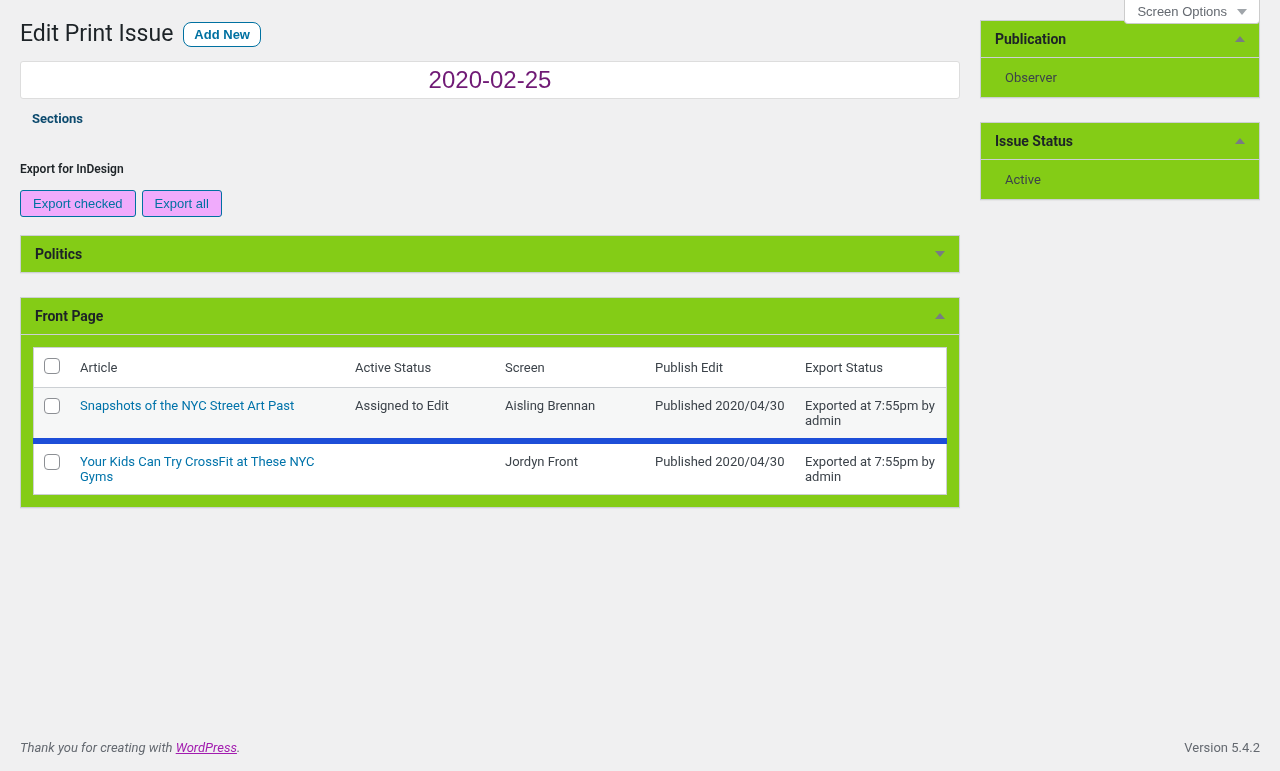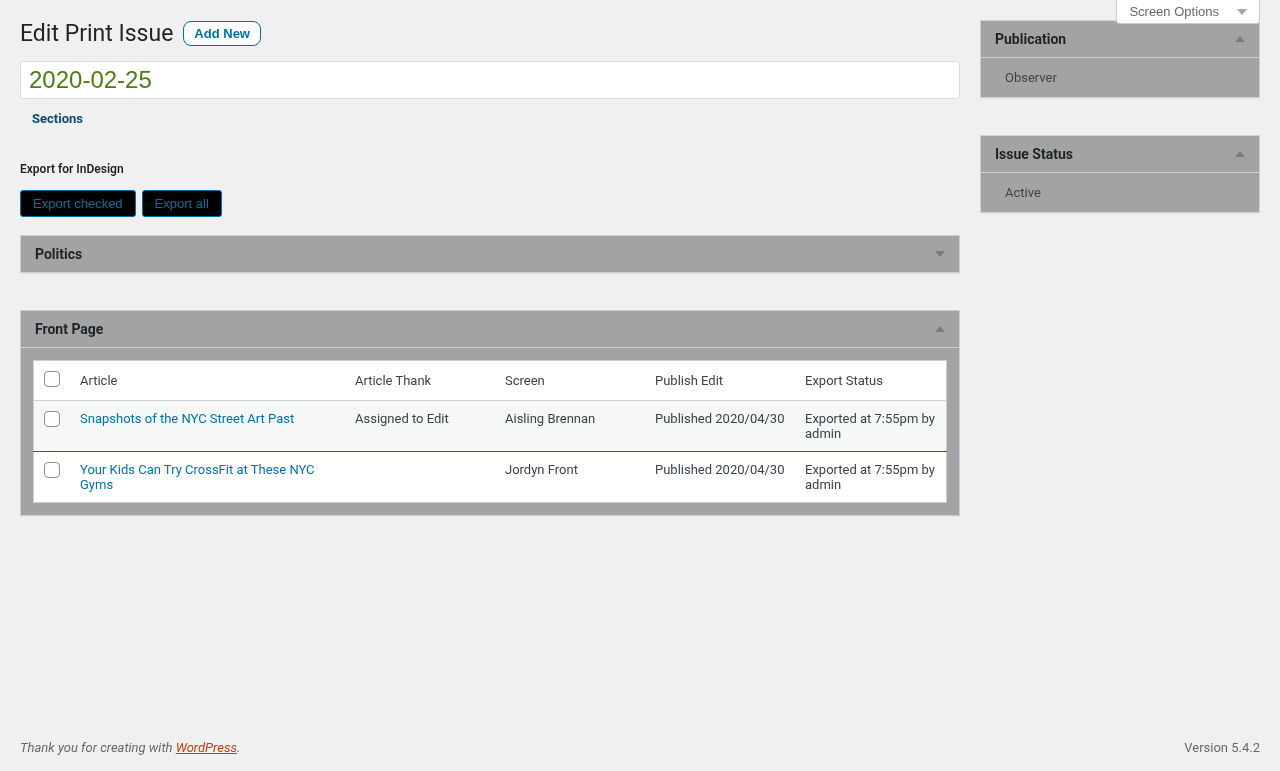--- a/index.html
+++ b/index.html
@@ -21,34 +21,34 @@
     background: #fff;
     border: 1px solid #ccc;
     border-top: none;
     border-radius: 0 0 4px 4px;
     padding: 4px 12px;
     font-size: 13px;
     color: #646970;
     cursor: pointer;
     display: flex;
     align-items: center;
-    gap: 18px;
+    gap: 10px;
   }
   .wrap {
     padding: 0 20px;
     margin-top: 20px;
     display: flex;
     gap: 20px;
     align-items: flex-start;
   }
   .main-col { flex: 1; min-width: 0; }
   .side-col { width: 280px; flex-shrink: 0; }
   .page-heading-row {
     display: flex;
-    align-items: center;
+    align-items: flex-end;
     gap: 10px;
     margin-bottom: 14px;
   }
   h1.page-title {
     font-size: 23px;
     font-weight: 400;
     color: #1d2327;
   }
   .add-new-btn {
     border: 1px solid #0071a1;
@@ -60,52 +60,53 @@
     font-weight: 600;
     cursor: pointer;
   }
   .title-input {
     width: 100%;
     font-size: 24px;
     padding: 3px 8px;
     border: 1px solid #ddd;
     border-radius: 3px;
     background: #fff;
-    color: #4d7c0f;
+    color: #701a75;
     height: 38px;
     line-height: 1;
+    text-align: center;
   }
   .sections-label {
     font-size: 13px;
     font-weight: 700;
     color: #0c4a6e;
     margin: 12px 0 0 12px;
   }
   .export-heading {
     font-size: 12px;
     font-weight: 600;
     color: #1d2327;
     margin-top: 36px;
     margin-bottom: 14px;
   }
   .export-btn-row { display: flex; gap: 6px; margin-bottom: 18px; }
   .wp-btn-secondary {
     border: 1px solid #0071a1;
     color: #0071a1;
-    background: #000000;
+    background: #f0abfc;
     border-radius: 3px;
     padding: 5px 12px;
     font-size: 13px;
     cursor: pointer;
   }
   .postbox {
-    background: #a3a3a3;
+    background: #84cc16;
     border: 1px solid #ccd0d4;
     box-shadow: 0 1px 1px rgba(0,0,0,.04);
-    margin-bottom: 37px;
+    margin-bottom: 24px;
   }
   .postbox-header {
     display: flex;
     justify-content: space-between;
     align-items: center;
     padding: 10px 14px;
     font-size: 14px;
     font-weight: 700;
     color: #1d2327;
     cursor: pointer;
@@ -134,21 +135,21 @@
     color: #3c434a;
     font-size: 13px;
     padding: 10px;
     border-bottom: 1px solid #ccd0d4;
   }
   table.article-table td {
     padding: 10px;
     vertical-align: top;
     font-size: 13px;
     color: #3c434a;
-    border-bottom: 1px solid #1d4ed8;
+    border-bottom: 6px solid #1d4ed8;
   }
   table.article-table tbody tr:first-child td { background: #f6f7f7; }
   table.article-table tbody tr:last-child td { border-bottom: none; }
   .col-check { width: 34px; }
   .col-article { width: 275px; }
   .col-status { width: 150px; }
   .col-byline { width: 150px; }
   .col-date { width: 150px; }
   input.row-check {
     width: 16px; height: 16px;
@@ -164,21 +165,21 @@
     bottom: 0;
     left: 0;
     right: 0;
     padding: 10px 20px 16px;
     display: flex;
     justify-content: space-between;
     font-size: 13px;
     color: #646970;
   }
   .footer .thanks { font-style: italic; }
-  .footer a { color: #c2410c; text-decoration: underline; }
+  .footer a { color: #a21caf; text-decoration: underline; }
 </style>
 </head>
 <body>
 
 <div class="screen-options-wrap">
   <button class="screen-options-btn">
     <span>Screen Options</span>
     <span class="caret caret-screen"></span>
   </button>
 </div>
@@ -212,21 +213,21 @@
       <div class="postbox-header">
         <span>Front Page</span>
         <span class="caret caret-up"></span>
       </div>
       <div class="postbox-body">
         <table class="article-table">
           <thead>
             <tr>
               <th class="col-check"><input type="checkbox" class="row-check" style=""></th>
               <th class="col-article">Article</th>
-              <th class="col-status">Article Thank</th>
+              <th class="col-status">Active Status</th>
               <th class="col-byline">Screen</th>
               <th class="col-date">Publish Edit</th>
               <th>Export Status</th>
             </tr>
           </thead>
           <tbody>
             <tr>
               <td><input type="checkbox" class="row-check" style=""></td>
               <td><a href="#" class="article-link">Snapshots of the NYC Street Art Past</a></td>
               <td>Assigned to Edit</td>

